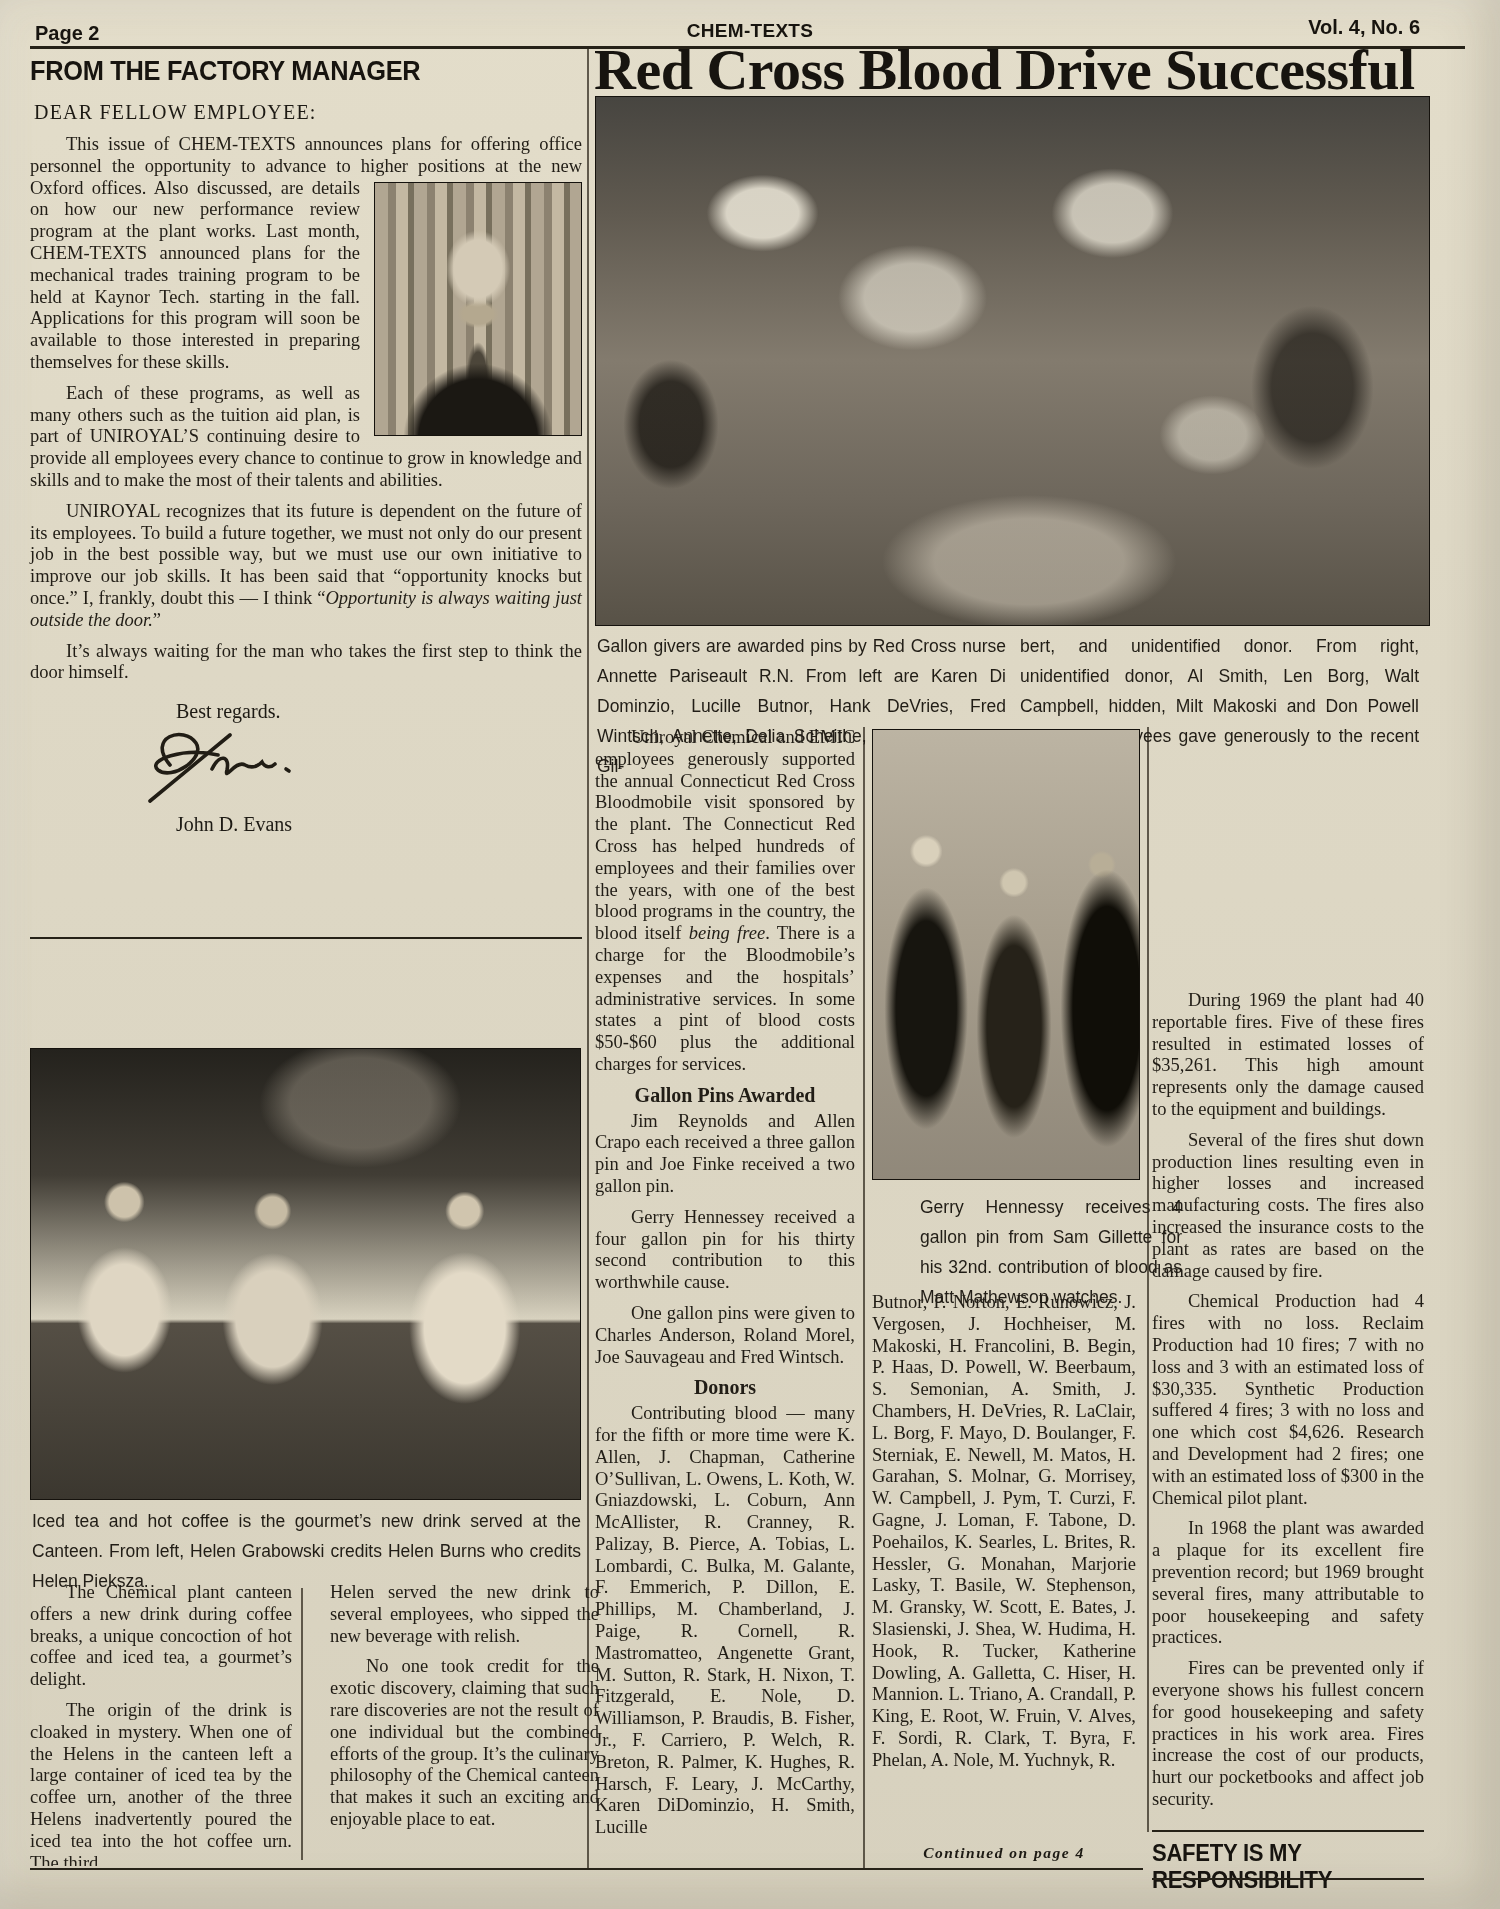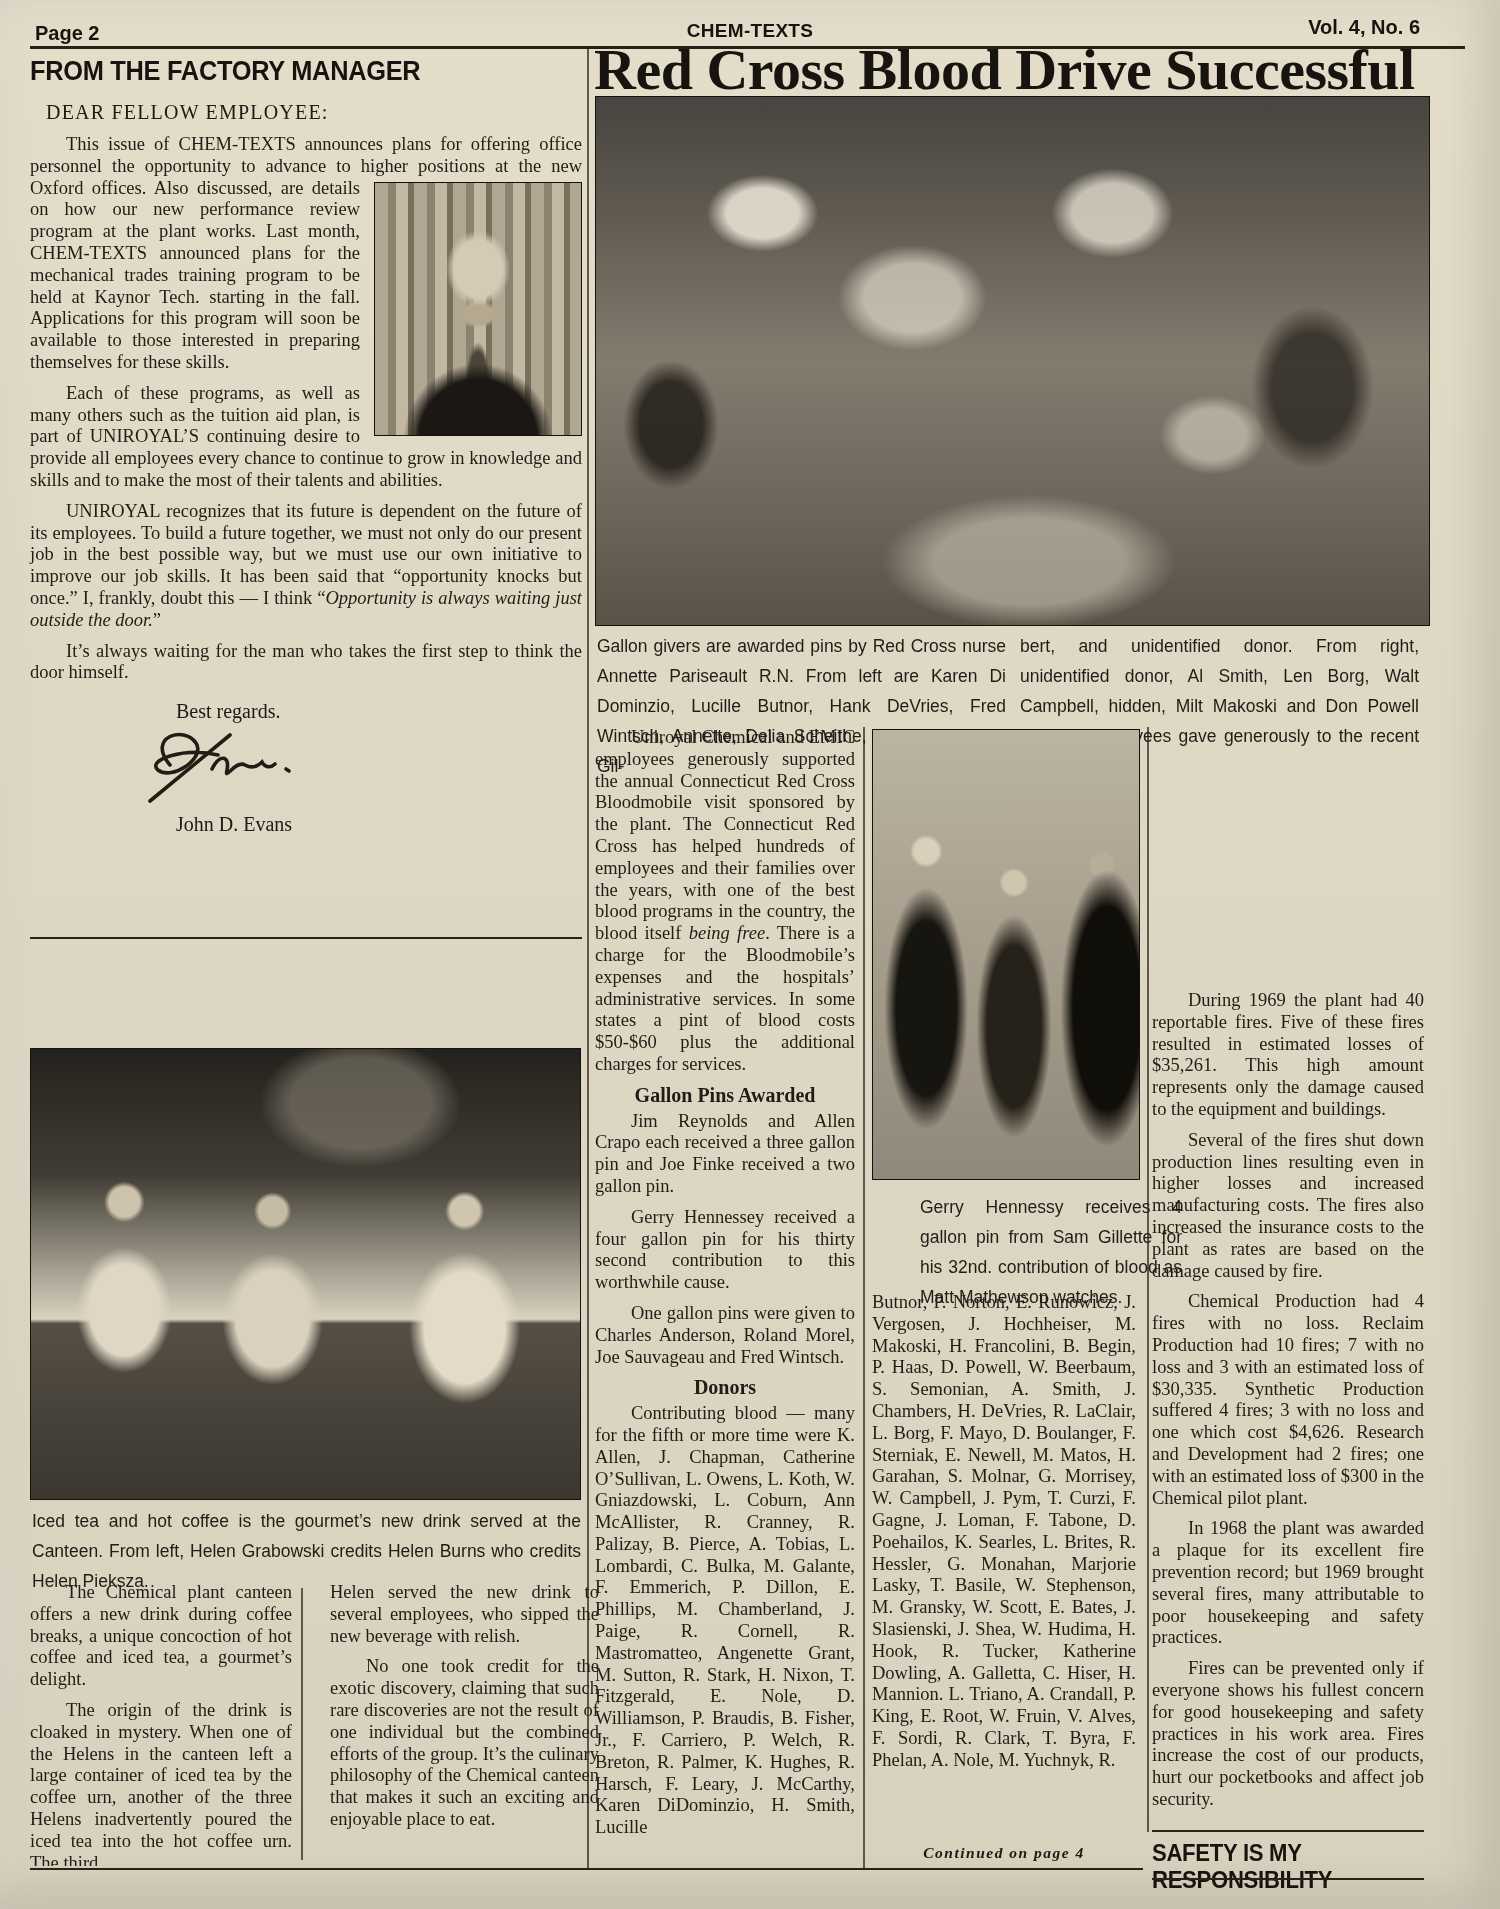--- a/index.html
+++ b/index.html
@@ -78,21 +78,21 @@
   <div class="abs hdr" style="left:0;top:20px;width:1500px;text-align:center;font-size:19px;letter-spacing:.3px;">CHEM-TEXTS</div>
   <div class="abs hdr" style="right:80px;top:16px;font-size:20px;">Vol. 4, No. 6</div>
   <div class="abs rule" style="left:30px;top:46px;width:1435px;height:2.5px;"></div>
 
   <div class="abs vrule" style="left:587px;top:49px;height:1820px;"></div>
   <div class="abs vrule" style="left:863px;top:727px;height:1142px;"></div>
   <div class="abs vrule" style="left:1147px;top:727px;height:1105px;"></div>
 
   <div class="abs" style="left:30px;top:56px;width:552px;">
     <div class="hdr cond" style="font-size:27px;">FROM THE FACTORY MANAGER</div>
-    <div class="serif" style="font-size:20px;letter-spacing:1.2px;margin:14px 0 10px 16px;">DEAR FELLOW EMPLOYEE:</div>
+    <div class="serif" style="font-size:20px;letter-spacing:1.2px;margin:14px 0 10px 4px;">DEAR FELLOW EMPLOYEE:</div>
     <div class="bodycol">
       <p><span>This issue of CHEM-TEXTS announces plans for offering office personnel the opportunity to advance to higher positions</span><span class="fm-photo"></span><span> at the new Oxford offices. Also discussed, are details on how our new performance review program at the plant works. Last month, CHEM-TEXTS announced plans for the mechanical trades training program to be held at Kaynor Tech. starting in the fall. Applications for this program will soon be available to those interested in preparing themselves for these skills.</span></p>
       <p>Each of these programs, as well as many others such as the tuition aid plan, is part of UNIROYAL’S continuing desire to provide all employees every chance to continue to grow in knowledge and skills and to make the most of their talents and abilities.</p>
       <p><span>UNIROYAL recognizes that its future is dependent on the future of its employees. To build a future together, we must not only do our present job in the best possible way, but we must use our own initiative to improve our job skills. It has been said that “opportunity knocks but once.” I, frankly, doubt this — I think “</span><span class="it">Opportunity is always waiting just outside the door.</span><span>”</span></p>
       <p>It’s always waiting for the man who takes the first step to think the door himself.</p>
     </div>
     <div class="serif" style="font-size:20px;margin:16px 0 0 146px;">Best regards.</div>
     <svg class="sig-svg" width="215" height="84" viewBox="0 0 215 84" style="margin:2px 0 0 96px;display:block;">
       <path d="M44 40 C 20 12, 58 0, 70 18 C 80 33, 46 56, 32 45 C 20 35, 58 22, 92 30"></path>
       <path d="M86 44 c 8 -16, 18 -13, 15 1 c -3 12, 9 -11, 18 -5 c 7 4, 12 2, 17 -3 c 3 6, 9 6, 13 2"></path>

